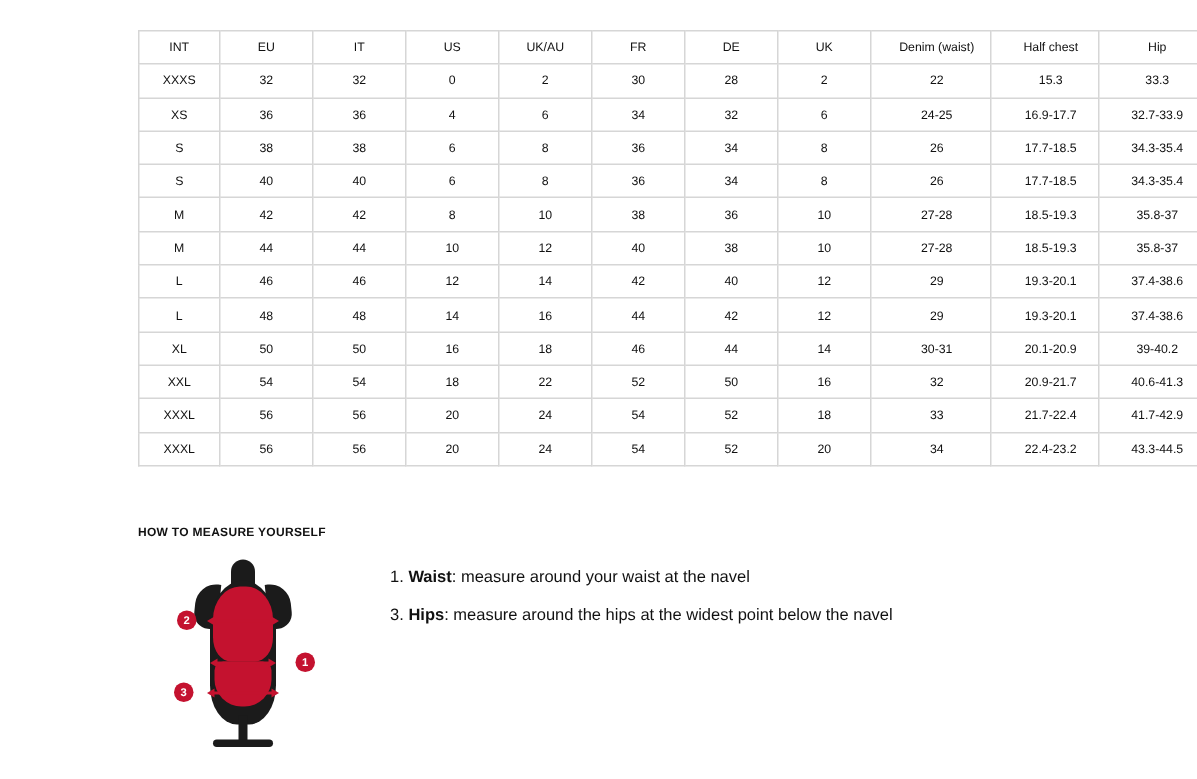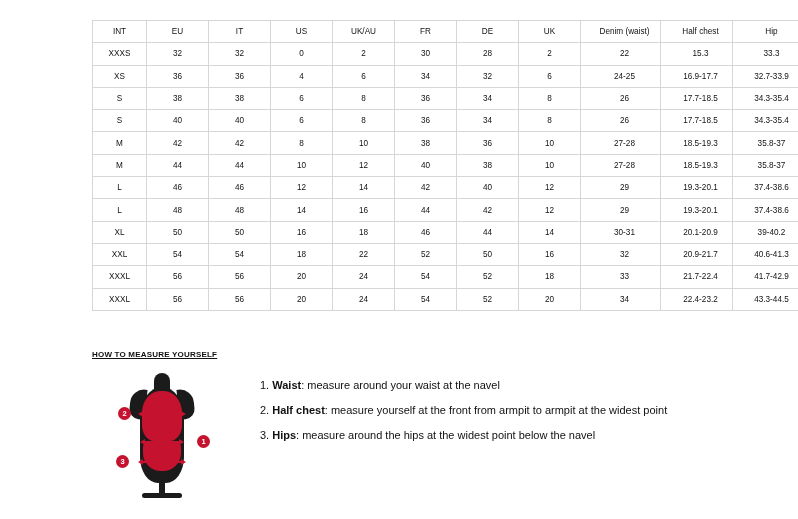--- a/index.html
+++ b/index.html
@@ -72,21 +72,20 @@
     left: 64px;
     top: 350px;
     width: 670px;
   }
   .howto-title {
     font-size: 8px;
     font-weight: bold;
     letter-spacing: 0.2px;
     color: #111111;
     margin-bottom: 10px;
-    text-decoration: underline;
   }
   .howto-body {
     position: relative;
     display: flex;
     align-items: flex-start;
   }
   .figure {
     position: relative;
     width: 140px;
     height: 130px;
@@ -418,24 +417,20 @@
         <div class="badge badge-2">2</div>
         <div class="badge badge-3">3</div>
       </div>
 
       <div class="steps">
         <div class="step">
           <span>1.</span>
           <b>Waist</b><span>: measure around your waist at the navel</span>
         </div>
         <div class="step">
-          <span>2.</span>
-          <b>Half chest</b><span>: measure yourself at the front from armpit to armpit at the widest point</span>
-        </div>
-        <div class="step">
           <span>3.</span>
           <b>Hips</b><span>: measure around the hips at the widest point below the navel</span>
         </div>
       </div>
 
     </div>
   </div>
 
 </div>
 

